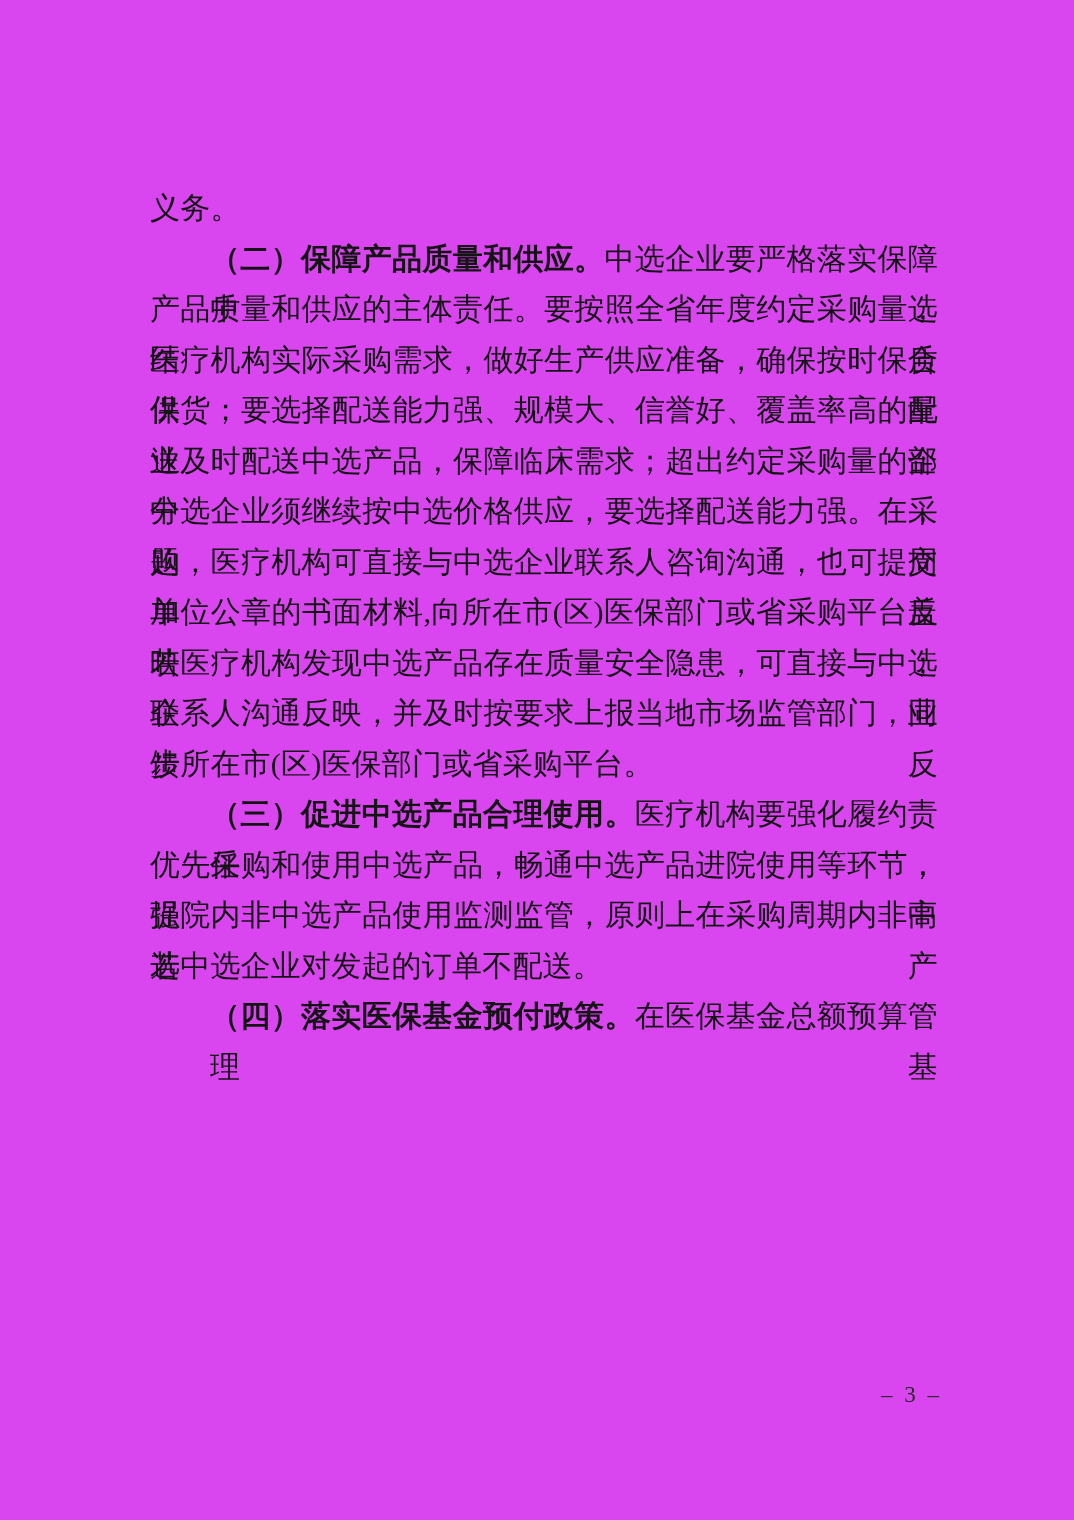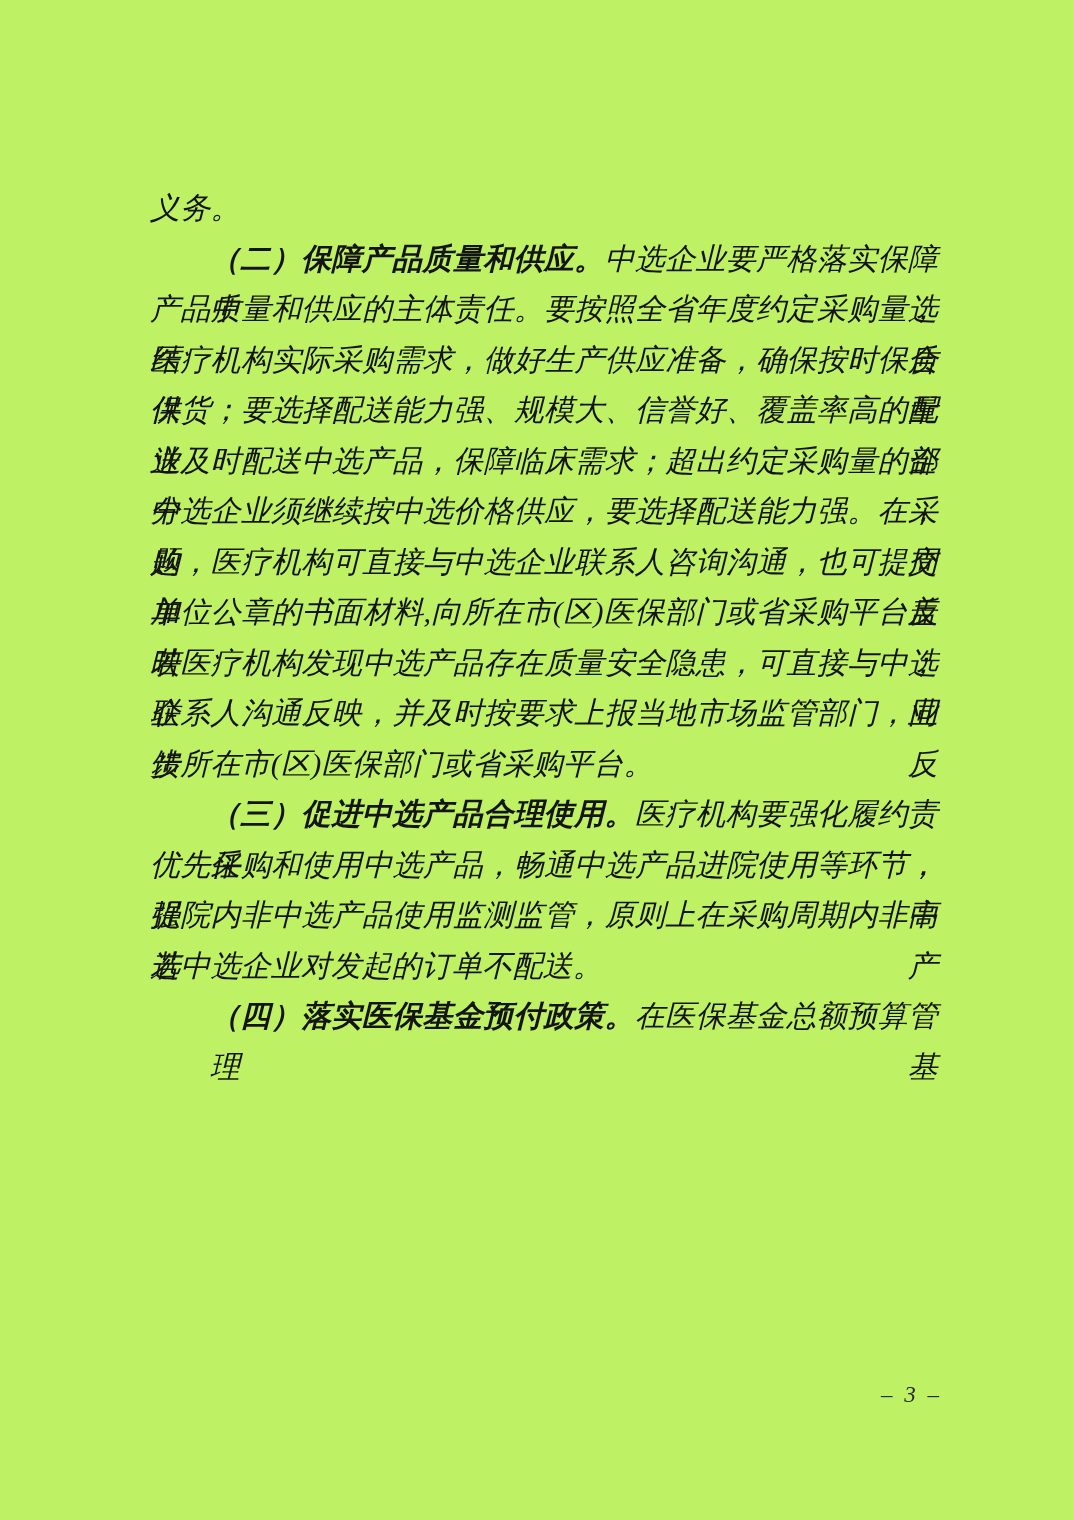--- a/index.html
+++ b/index.html
@@ -4,25 +4,24 @@
 <style>
   html, body {
     margin: 0;
     padding: 0;
     background: #ffffff;
   }
   .page {
     position: relative;
     width: 1074px;
     height: 1520px;
-    background: #bef264;
+    background: #d946ef;
     overflow: hidden;
     font-family: "Liberation Serif", "DejaVu Serif", serif;
     color: #141414;
-    font-style: italic;
   }
   .text-block {
     position: absolute;
     left: 150px;
     top: 183px;
     width: 788px;
     font-size: 30px;
   }
   .line {
     height: 50.5px;

